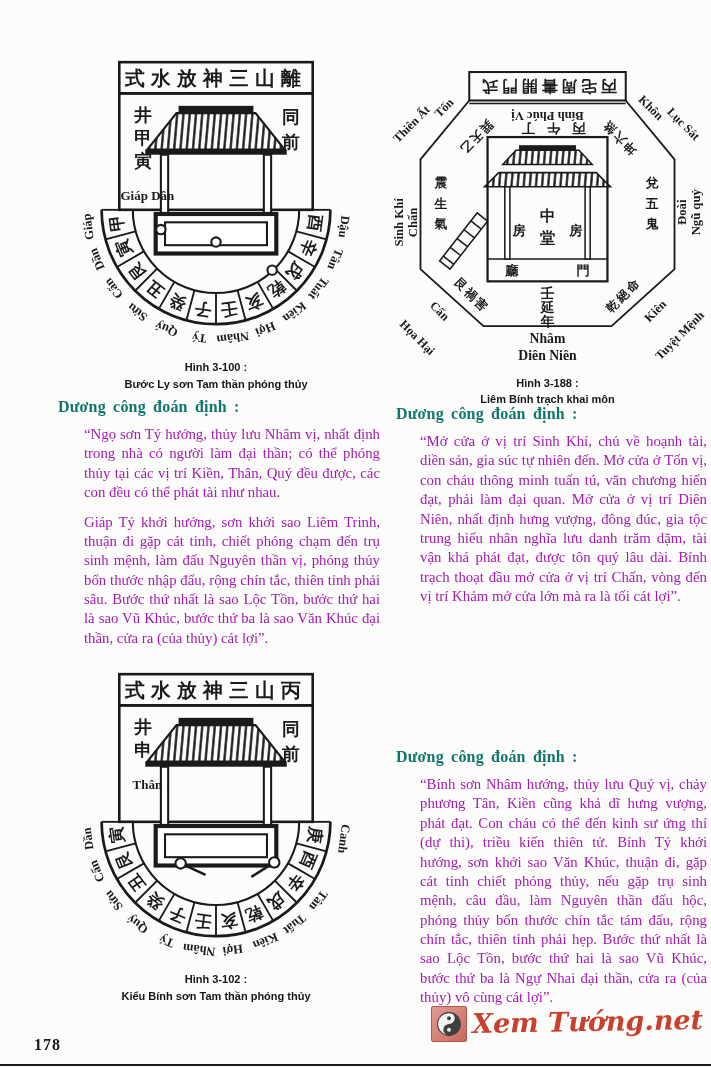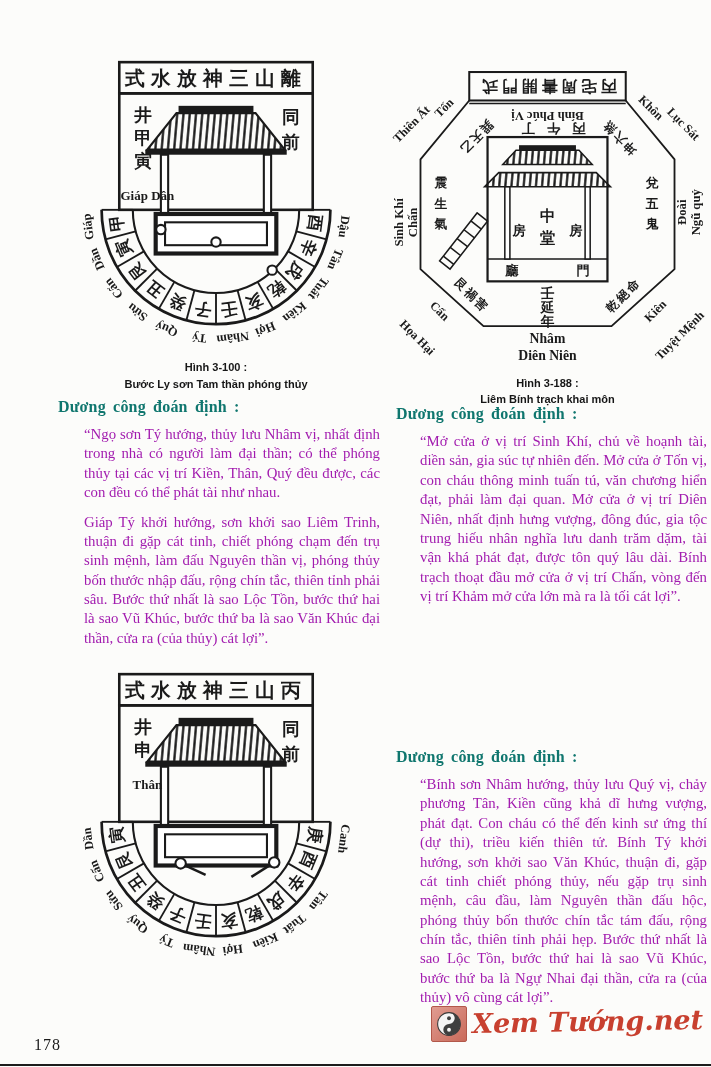--- a/index.html
+++ b/index.html
@@ -17,21 +17,21 @@
   .heading{
     font-size:16px;font-weight:bold;letter-spacing:.2px;word-spacing:3px;
     margin:0 0 9px 0;color:#0f766e;
   }
   .para{
     margin:0 0 10px 0;text-align:justify;font-size:14.8px;line-height:1.31;
     color:#a21caf;
   }
   .col-left .para{margin-left:26px;}
   .col-right .para{margin-left:24px;}
-  .page-number{font-size:16px;font-weight:normal;letter-spacing:1px;}
+  .page-number{font-size:16px;font-weight:bold;letter-spacing:1px;}
   .watermark{display:flex;align-items:flex-start;gap:5px;padding-left:40px;}
   .wm-box{
     width:34px;height:34px;display:flex;align-items:center;justify-content:center;
     background:linear-gradient(135deg,#e09c91,#c96a5a);border:1px solid #b2584a;border-radius:2px;
   }
   .wm-text{
     font-family:"DejaVu Serif",serif;font-style:italic;font-weight:bold;
     font-size:27px;color:#c8402f;transform:rotate(-1deg);white-space:nowrap;
   }
   .bottom-rule{left:0;bottom:1px;width:711px;height:2px;background:#1c1c1c;}
@@ -290,20 +290,24 @@
         </g>
         <g fill="#fff" stroke="#1a1a1a">
           <rect x="92" y="150" width="116" height="38" stroke-width="4"></rect>
           <rect x="101" y="158" width="98" height="22" stroke-width="2"></rect>
         </g>
         <line x1="116" y1="186" x2="140" y2="197" stroke="#1a1a1a" stroke-width="2.5"></line>
         <circle cx="116" cy="186" r="5" fill="#fff" stroke="#1a1a1a" stroke-width="2"></circle>
         <line x1="206" y1="185" x2="184" y2="199" stroke="#1a1a1a" stroke-width="2.5"></line>
         <circle cx="206" cy="185" r="5" fill="#fff" stroke="#1a1a1a" stroke-width="2"></circle>
       </svg>
+    <figcaption class="figcap">
+      <div>Hình 3-102 :</div>
+      <div>Kiểu Bính sơn Tam thần phóng thủy</div>
+    </figcaption>
   </figure>
 
   <div class="abs col-right" style="left:396px;top:405px;width:311px;">
     <div class="heading">Dương công đoán định :</div>
     <p class="para">“Mở cửa ở vị trí Sinh Khí, chủ về hoạnh tài, diền sản, gia súc tự nhiên đến. Mở cửa ở Tốn vị, con cháu thông minh tuấn tú, văn chương hiển đạt, phải làm đại quan. Mở cửa ở vị trí Diên Niên, nhất định hưng vượng, đông đúc, gia tộc trung hiếu nhân nghĩa lưu danh trăm dặm, tài vận khá phát đạt, được tôn quý lâu dài. Bính trạch thoạt đầu mở cửa ở vị trí Chấn, vòng đến vị trí Khảm mở cửa lớn mà ra là tối cát lợi”.</p>
   </div>
 
   <div class="abs col-right" style="left:396px;top:748px;width:311px;">
     <div class="heading">Dương công đoán định :</div>
     <p class="para">“Bính sơn Nhâm hướng, thủy lưu Quý vị, chảy phương Tân, Kiền cũng khả dĩ hưng vượng, phát đạt. Con cháu có thể đến kinh sư ứng thí (dự thi), triều kiến thiên tử. Bính Tý khởi hướng, sơn khởi sao Văn Khúc, thuận đi, gặp cát tinh chiết phóng thủy, nếu gặp trụ sinh mệnh, câu đầu, làm Nguyên thần đấu hộc, phóng thủy bốn thước chín tắc tám đấu, rộng chín tắc, thiên tỉnh phải hẹp. Bước thứ nhất là sao Lộc Tồn, bước thứ hai là sao Vũ Khúc, bước thứ ba là Ngự Nhai đại thần, cửa ra (của thủy) vô cùng cát lợi”.</p>

